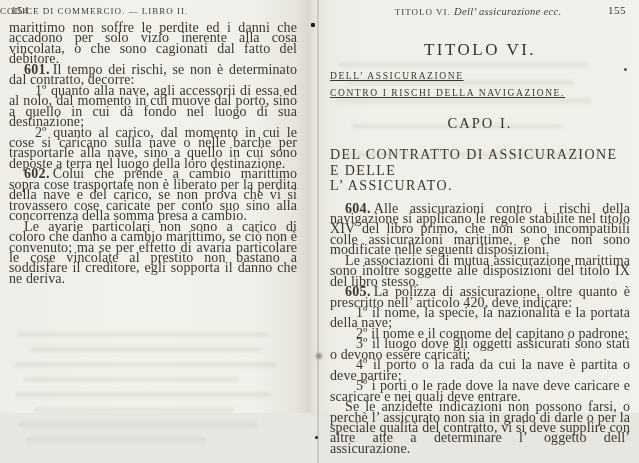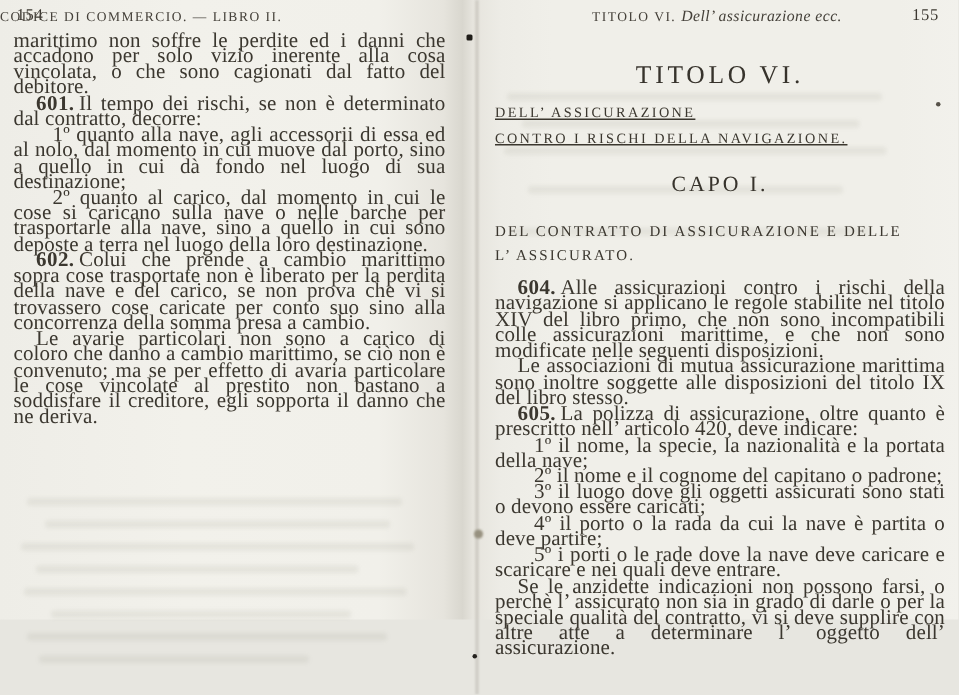--- a/index.html
+++ b/index.html
@@ -60,21 +60,21 @@
   .rp-sub{
     text-align:left;font-size:9.5px;letter-spacing:1.6px;color:#3b372f;text-decoration:underline;
   }
   .rp-sub1{margin-top:11px;}
   .rp-sub2{margin-top:7px;}
   .rp-capo{
     margin:0;margin-top:17px;text-align:center;
     font-size:14.5px;font-weight:400;letter-spacing:2px;color:#37332c;
   }
   .rp-chapsub{
-    margin-top:15px;font-size:10px;letter-spacing:1.4px;
+    margin-top:15px;font-size:14px;letter-spacing:1.4px;
     line-height:15.5px;color:#3b372f;
   }
   .rp-chapsub .l2{padding-left:30px;}
   .rp-body{position:static;margin-top:10px;width:300px;}
   
   .speck{position:absolute;border-radius:50%;}
   .speck.s1{left:311px;top:23px;width:4px;height:4px;background:#1f1d19;border-radius:1px;}
   .speck.s2{left:316px;top:353px;width:6px;height:6px;background:#97917f;filter:blur(0.8px);}
   .speck.s3{left:315px;top:436px;width:3px;height:3px;background:#24221e;}
   .speck.s4{left:624px;top:68px;width:3px;height:3px;background:#575249;}

